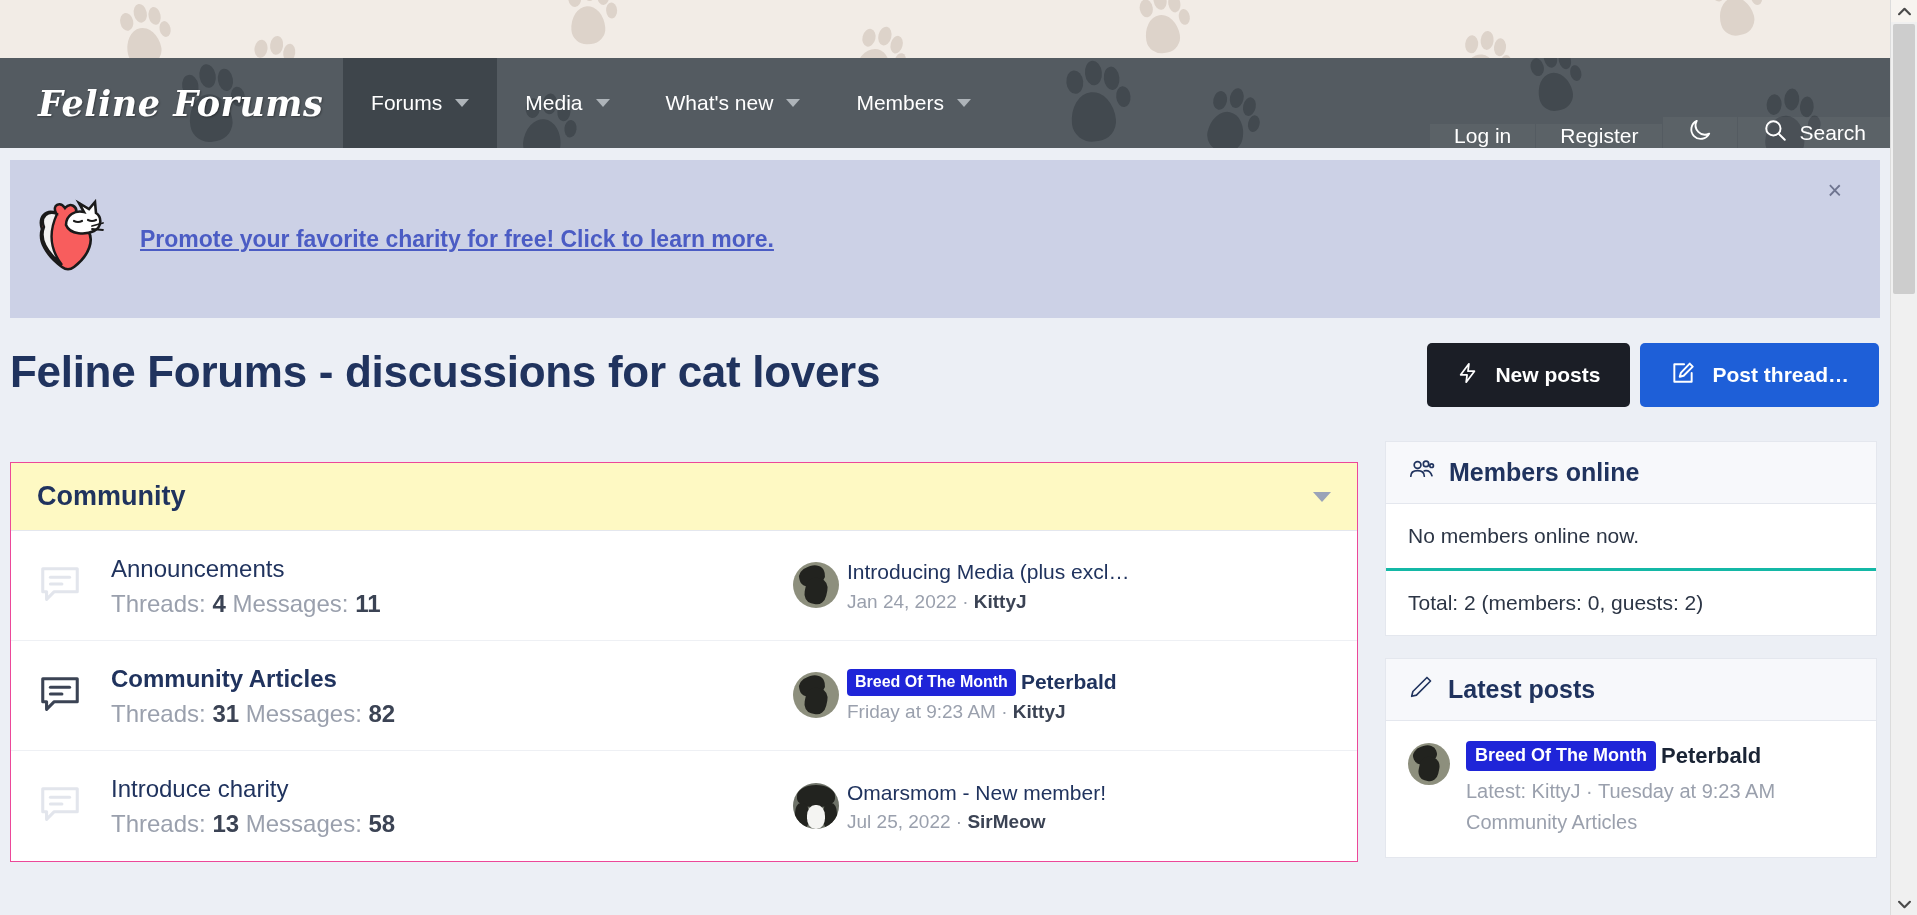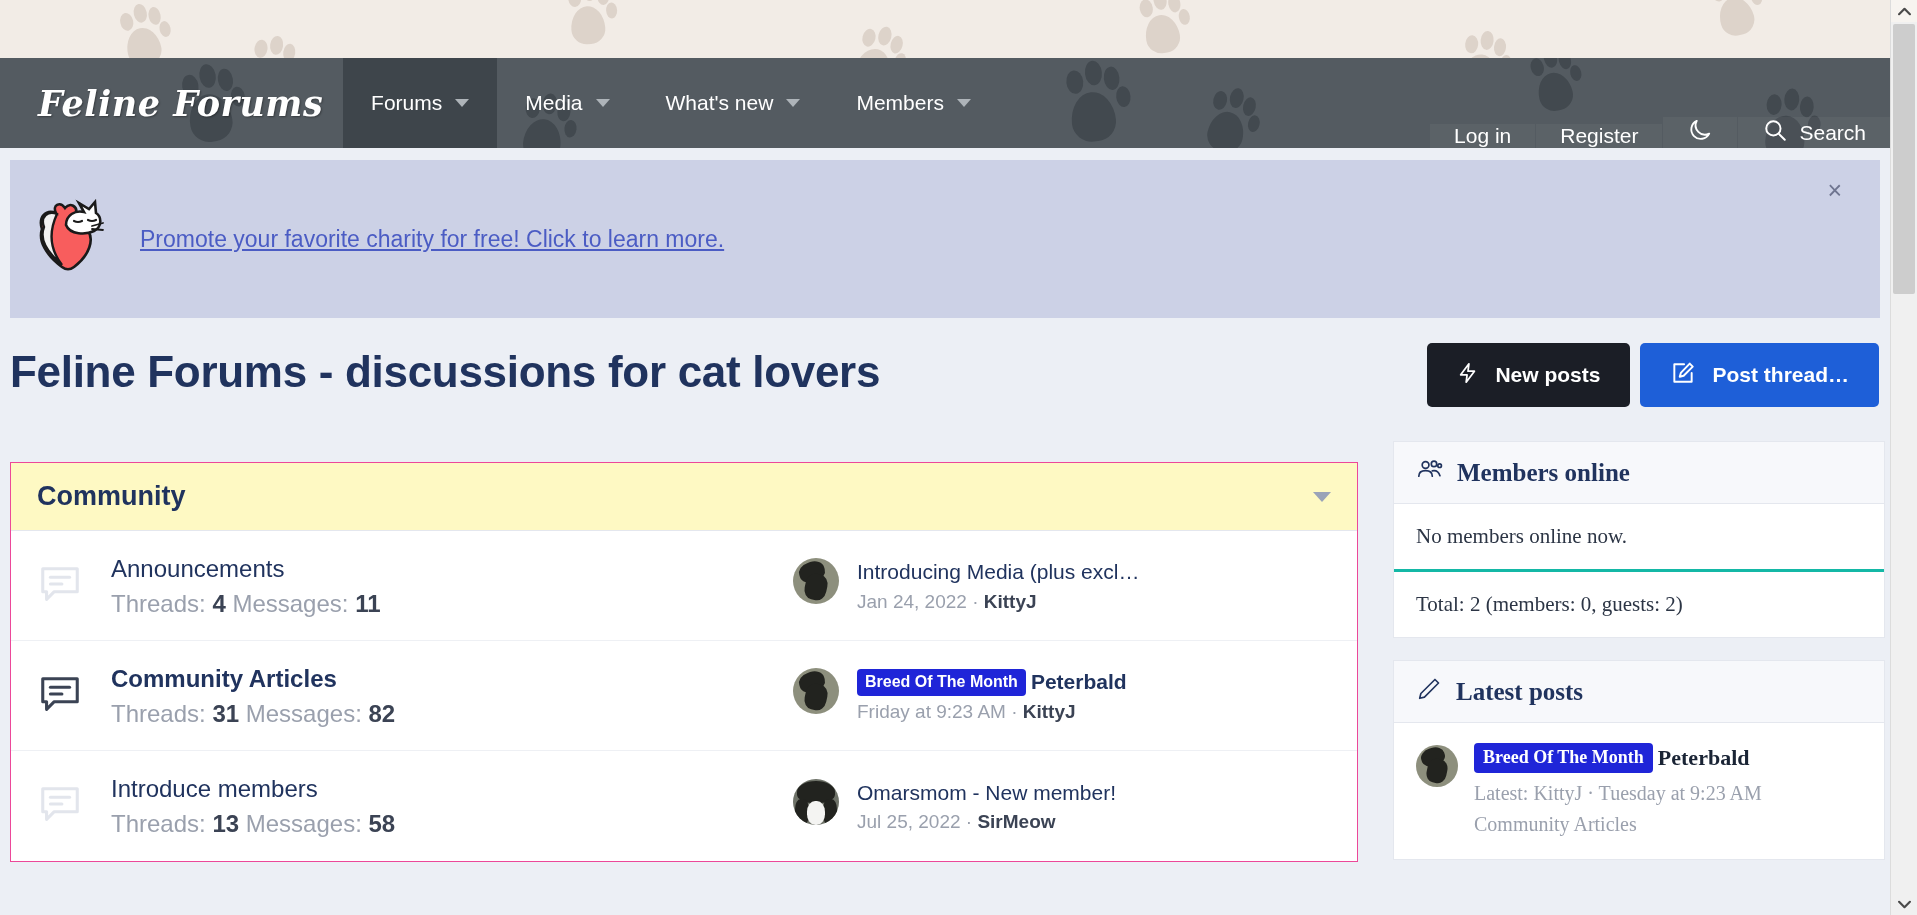--- a/index.html
+++ b/index.html
@@ -123,21 +123,21 @@
     height: 158px;
     background: #ccd1e6;
     display: flex;
     align-items: center;
   }
   .notice-icon { margin-left: 22px; width: 72px; height: 80px; position: relative; }
   .notice-text {
     margin-left: 36px;
     color: #4b5cc4;
     font-size: 23px;
-    font-weight: 400;
+    font-weight: 700;
     text-decoration: underline;
     cursor: pointer;
   }
   .notice-close {
     position: absolute;
     top: 18px; right: 38px;
     color: #6f7590;
     font-size: 25px;
     line-height: 1;
     cursor: pointer;
@@ -220,21 +220,21 @@
     cursor: pointer;
     line-height: 1.25;
   }
   .forum-name.bold { font-weight: 700; }
   .forum-stats {
     margin-top: 6px;
     color: #9aa0ad;
     font-size: 24px;
   }
   .forum-stats b { color: #3b4354; font-weight: 700; }
-  .last-post { display: flex; align-items: flex-start; gap: 18px; }
+  .last-post { display: flex; align-items: center; gap: 8px; }
   .avatar {
     width: 46px; height: 46px;
     border-radius: 50%;
     flex: 0 0 46px;
     overflow: hidden;
     background: #8d8f7d;
     position: relative;
   }
   .avatar.tuxedo { background: #6e7268; }
   .avatar .blob1, .avatar .blob2 {
@@ -263,23 +263,22 @@
     font-weight: 700;
     padding: 3px 8px 4px;
     border-radius: 4px;
     vertical-align: 2px;
     margin-right: 5px;
   }
 
   
   .sidebar {
     position: absolute;
-    top: 441px; right: 32px;
+    top: 441px; right: 40px;
     width: 492px;
-    font-family: Liberation Serif, serif;
   }
   .block {
     background: #f7f8fb;
     border: 1px solid #e4e7ee;
     margin-bottom: 22px;
   }
   .block-header {
     display: flex;
     align-items: center;
     gap: 14px;
@@ -605,21 +604,21 @@
 
     <div class="forum-row">
       <div class="forum-icon">
         <svg width="46" height="46" viewBox="0 0 24 24" fill="none" stroke="#e2e5ec" stroke-width="1.6" stroke-linecap="round" stroke-linejoin="round">
           <path d="M3 4 H21 V16 H9 L5 20 V16 H3 Z"></path>
           <line x1="7" y1="8.5" x2="17" y2="8.5"></line>
             <line x1="7" y1="12" x2="13" y2="12"></line>
         </svg>
       </div>
       <div class="forum-main">
-        <div class="forum-name">Introduce members</div>
+        <div class="forum-name">Introduce charity</div>
         <div class="forum-stats">
           <span>Threads:</span>
           <b>13</b>
           <span>Messages:</span>
           <b>58</b>
         </div>
       </div>
       <div class="last-post">
         <div class="avatar tuxedo">
           <div class="blob1" style="left:4px;top:2px;width:38px;height:22px;border-radius:50% 50% 40% 40%;"></div>

